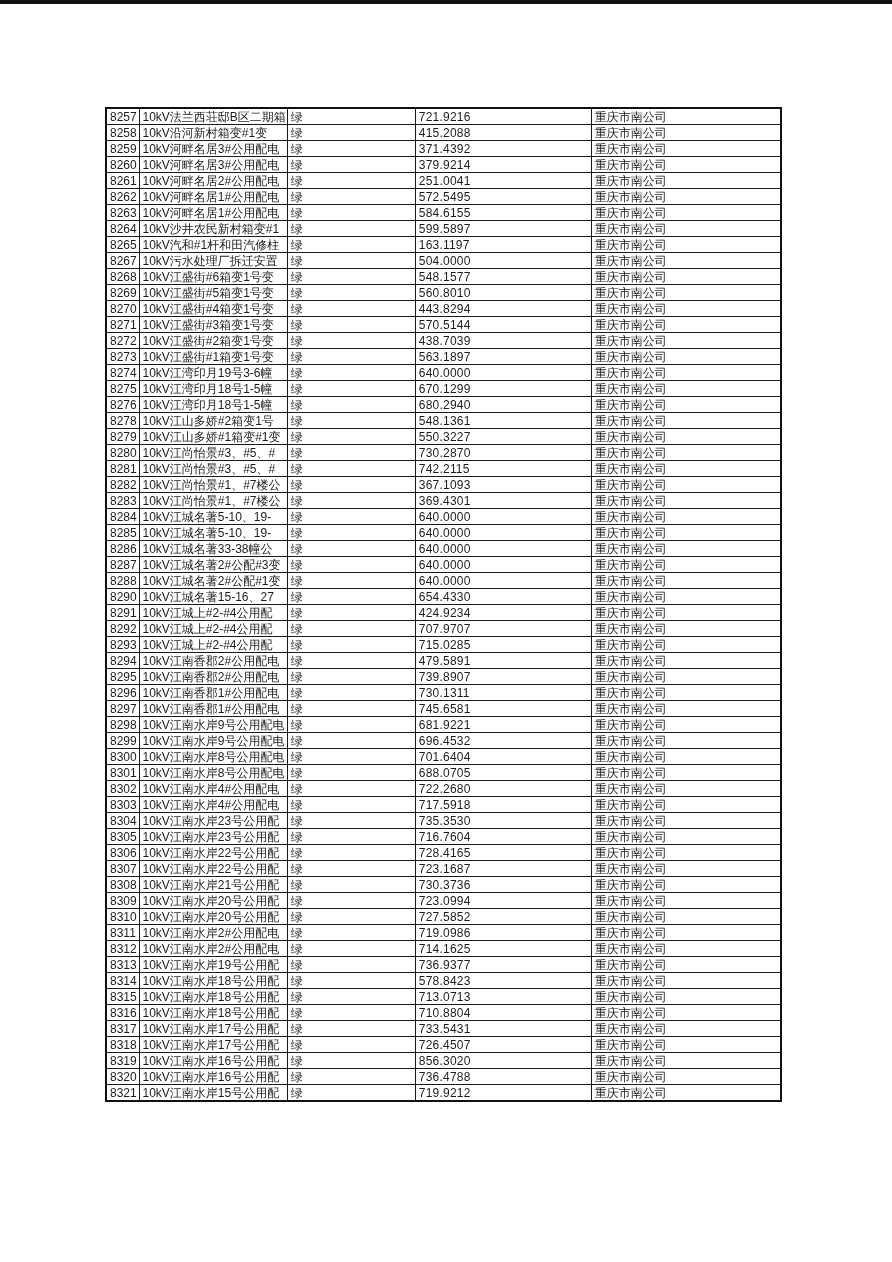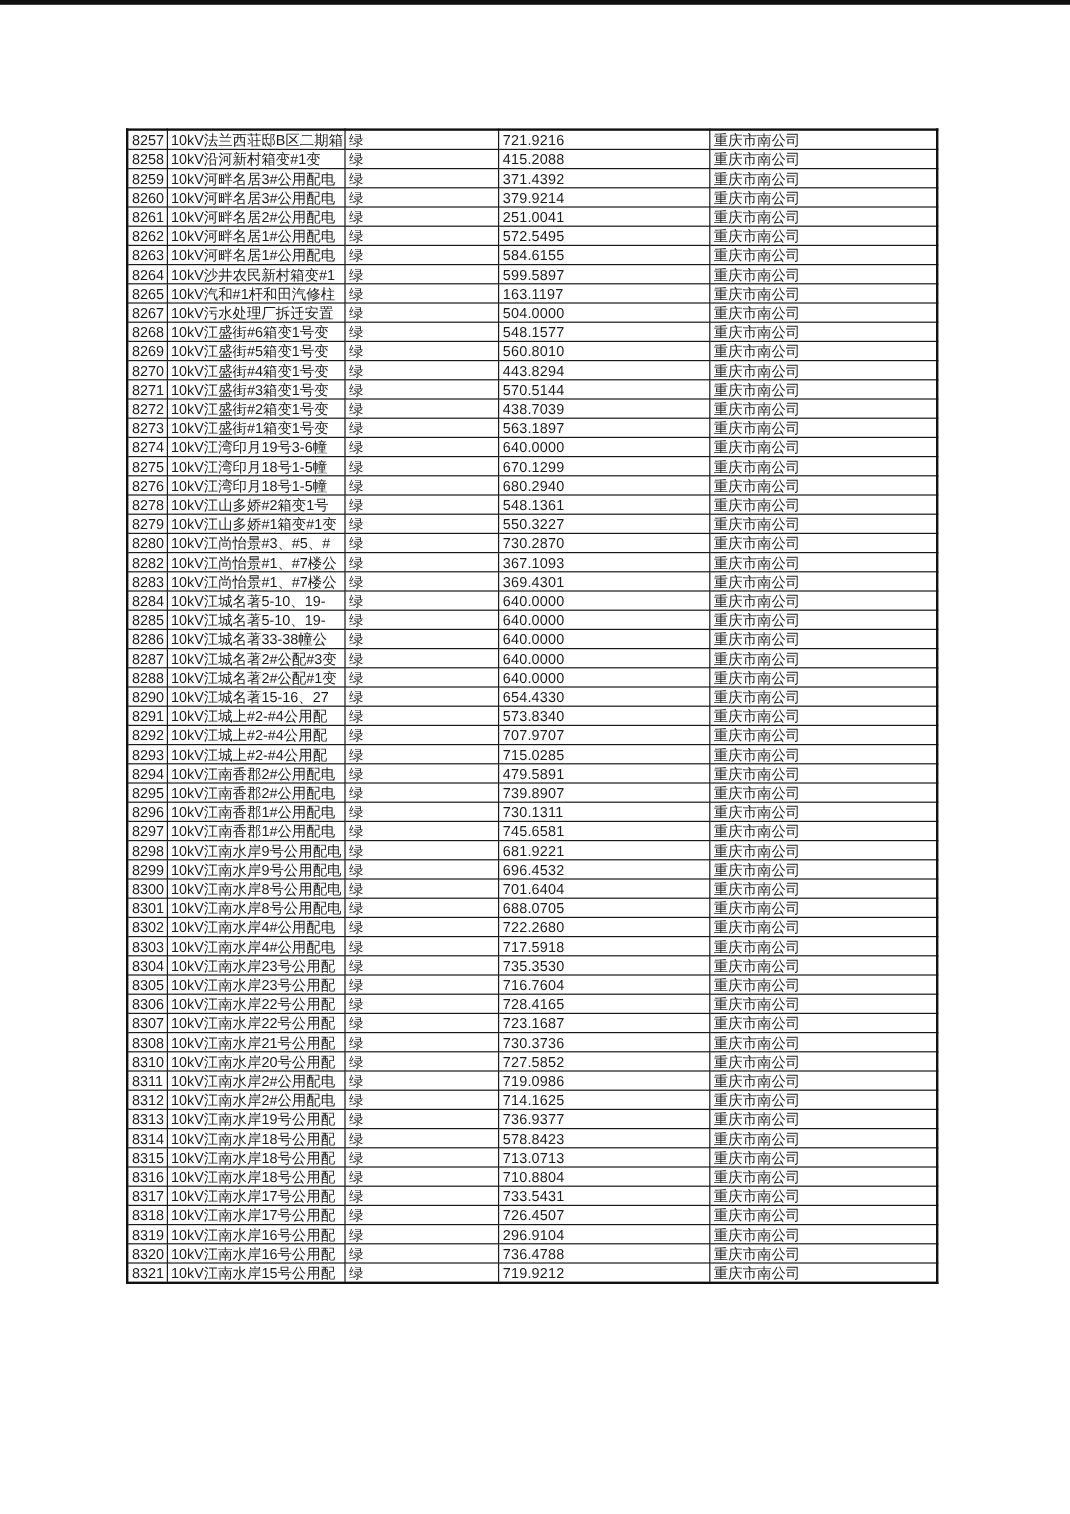--- a/index.html
+++ b/index.html
@@ -213,20 +213,27 @@
         <td class="col-company">重庆市南公司</td>
       </tr>
       <tr>
         <td class="col-id">8280</td>
         <td class="col-name">10kV江尚怡景#3、#5、#</td>
         <td class="col-status">绿</td>
         <td class="col-value">730.2870</td>
         <td class="col-company">重庆市南公司</td>
       </tr>
       <tr>
+        <td class="col-id">8281</td>
+        <td class="col-name">10kV江尚怡景#3、#5、#</td>
+        <td class="col-status">绿</td>
+        <td class="col-value">742.2115</td>
+        <td class="col-company">重庆市南公司</td>
+      </tr>
+      <tr>
         <td class="col-id">8282</td>
         <td class="col-name">10kV江尚怡景#1、#7楼公</td>
         <td class="col-status">绿</td>
         <td class="col-value">367.1093</td>
         <td class="col-company">重庆市南公司</td>
       </tr>
       <tr>
         <td class="col-id">8283</td>
         <td class="col-name">10kV江尚怡景#1、#7楼公</td>
         <td class="col-status">绿</td>
@@ -272,21 +279,21 @@
         <td class="col-id">8290</td>
         <td class="col-name">10kV江城名著15-16、27</td>
         <td class="col-status">绿</td>
         <td class="col-value">654.4330</td>
         <td class="col-company">重庆市南公司</td>
       </tr>
       <tr>
         <td class="col-id">8291</td>
         <td class="col-name">10kV江城上#2-#4公用配</td>
         <td class="col-status">绿</td>
-        <td class="col-value">573.8340</td>
+        <td class="col-value">424.9234</td>
         <td class="col-company">重庆市南公司</td>
       </tr>
       <tr>
         <td class="col-id">8292</td>
         <td class="col-name">10kV江城上#2-#4公用配</td>
         <td class="col-status">绿</td>
         <td class="col-value">707.9707</td>
         <td class="col-company">重庆市南公司</td>
       </tr>
       <tr>
@@ -395,20 +402,27 @@
         <td class="col-company">重庆市南公司</td>
       </tr>
       <tr>
         <td class="col-id">8308</td>
         <td class="col-name">10kV江南水岸21号公用配</td>
         <td class="col-status">绿</td>
         <td class="col-value">730.3736</td>
         <td class="col-company">重庆市南公司</td>
       </tr>
       <tr>
+        <td class="col-id">8309</td>
+        <td class="col-name">10kV江南水岸20号公用配</td>
+        <td class="col-status">绿</td>
+        <td class="col-value">723.0994</td>
+        <td class="col-company">重庆市南公司</td>
+      </tr>
+      <tr>
         <td class="col-id">8310</td>
         <td class="col-name">10kV江南水岸20号公用配</td>
         <td class="col-status">绿</td>
         <td class="col-value">727.5852</td>
         <td class="col-company">重庆市南公司</td>
       </tr>
       <tr>
         <td class="col-id">8311</td>
         <td class="col-name">10kV江南水岸2#公用配电</td>
         <td class="col-status">绿</td>
@@ -461,21 +475,21 @@
         <td class="col-id">8318</td>
         <td class="col-name">10kV江南水岸17号公用配</td>
         <td class="col-status">绿</td>
         <td class="col-value">726.4507</td>
         <td class="col-company">重庆市南公司</td>
       </tr>
       <tr>
         <td class="col-id">8319</td>
         <td class="col-name">10kV江南水岸16号公用配</td>
         <td class="col-status">绿</td>
-        <td class="col-value">296.9104</td>
+        <td class="col-value">856.3020</td>
         <td class="col-company">重庆市南公司</td>
       </tr>
       <tr>
         <td class="col-id">8320</td>
         <td class="col-name">10kV江南水岸16号公用配</td>
         <td class="col-status">绿</td>
         <td class="col-value">736.4788</td>
         <td class="col-company">重庆市南公司</td>
       </tr>
       <tr>

